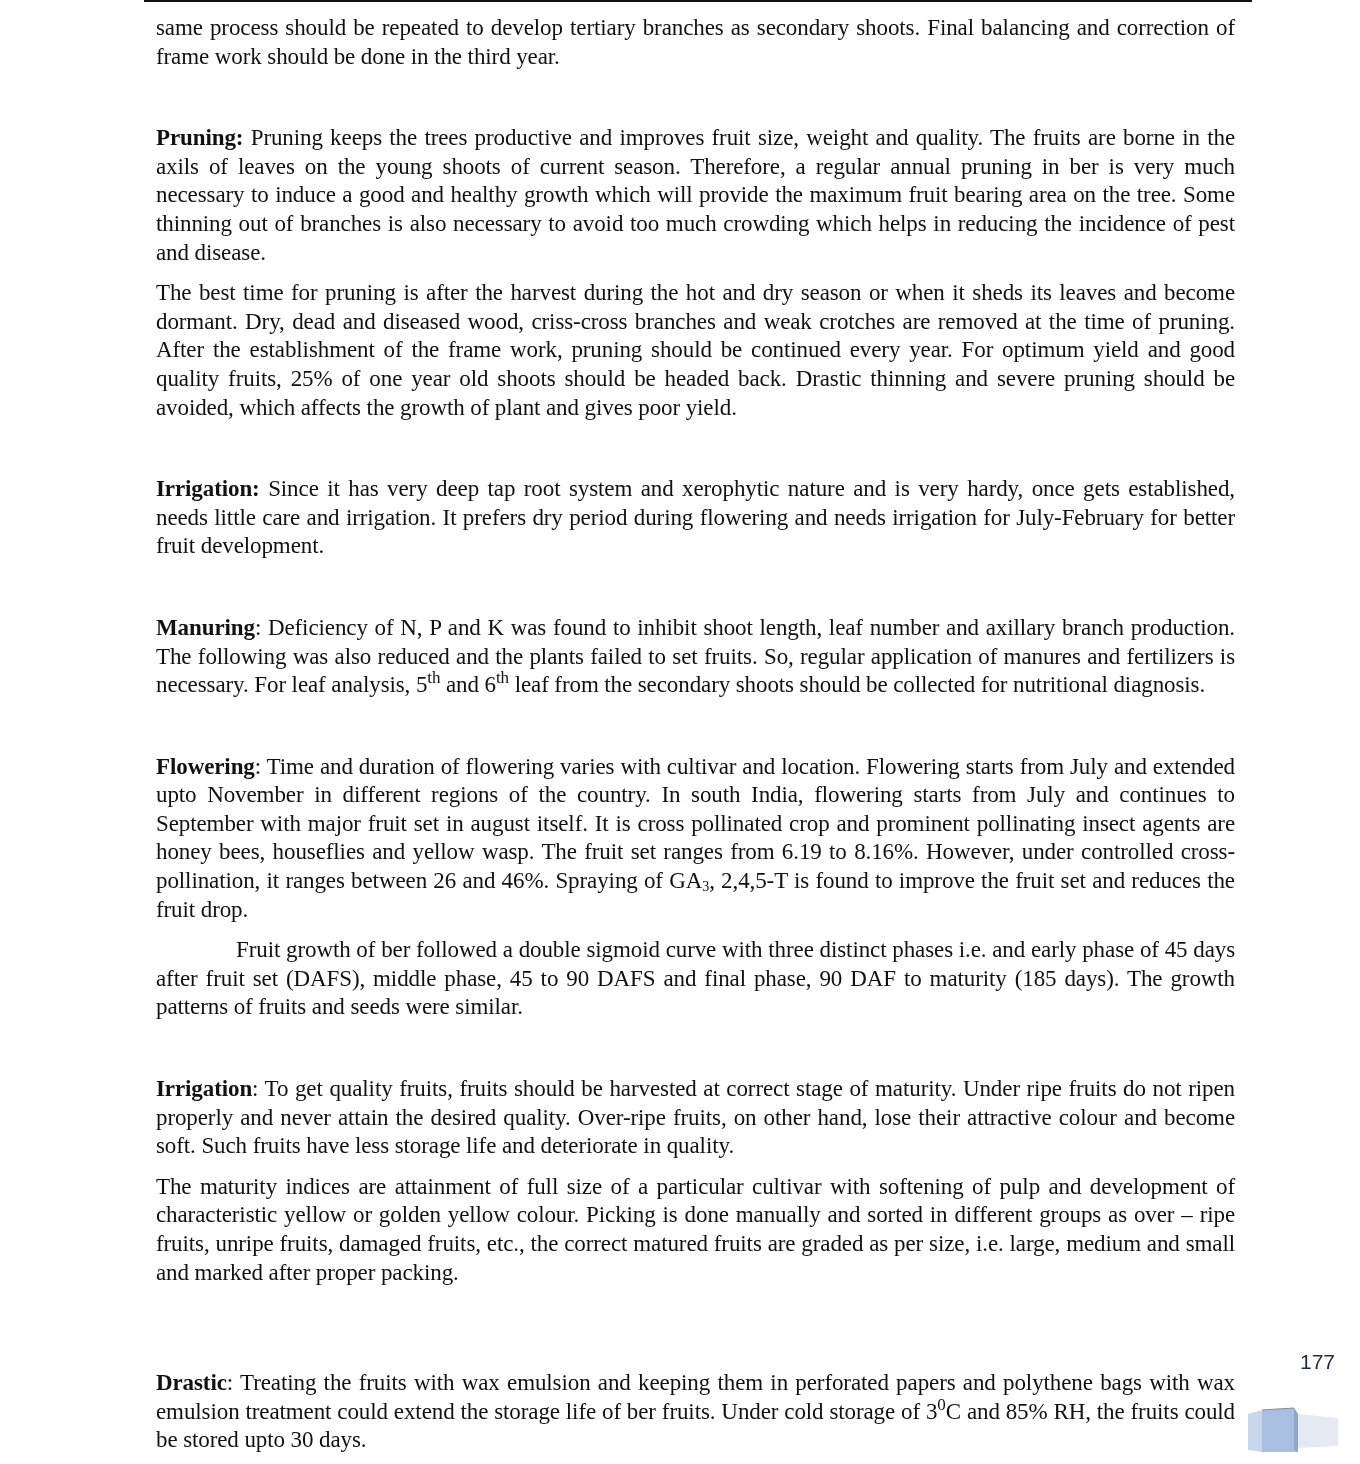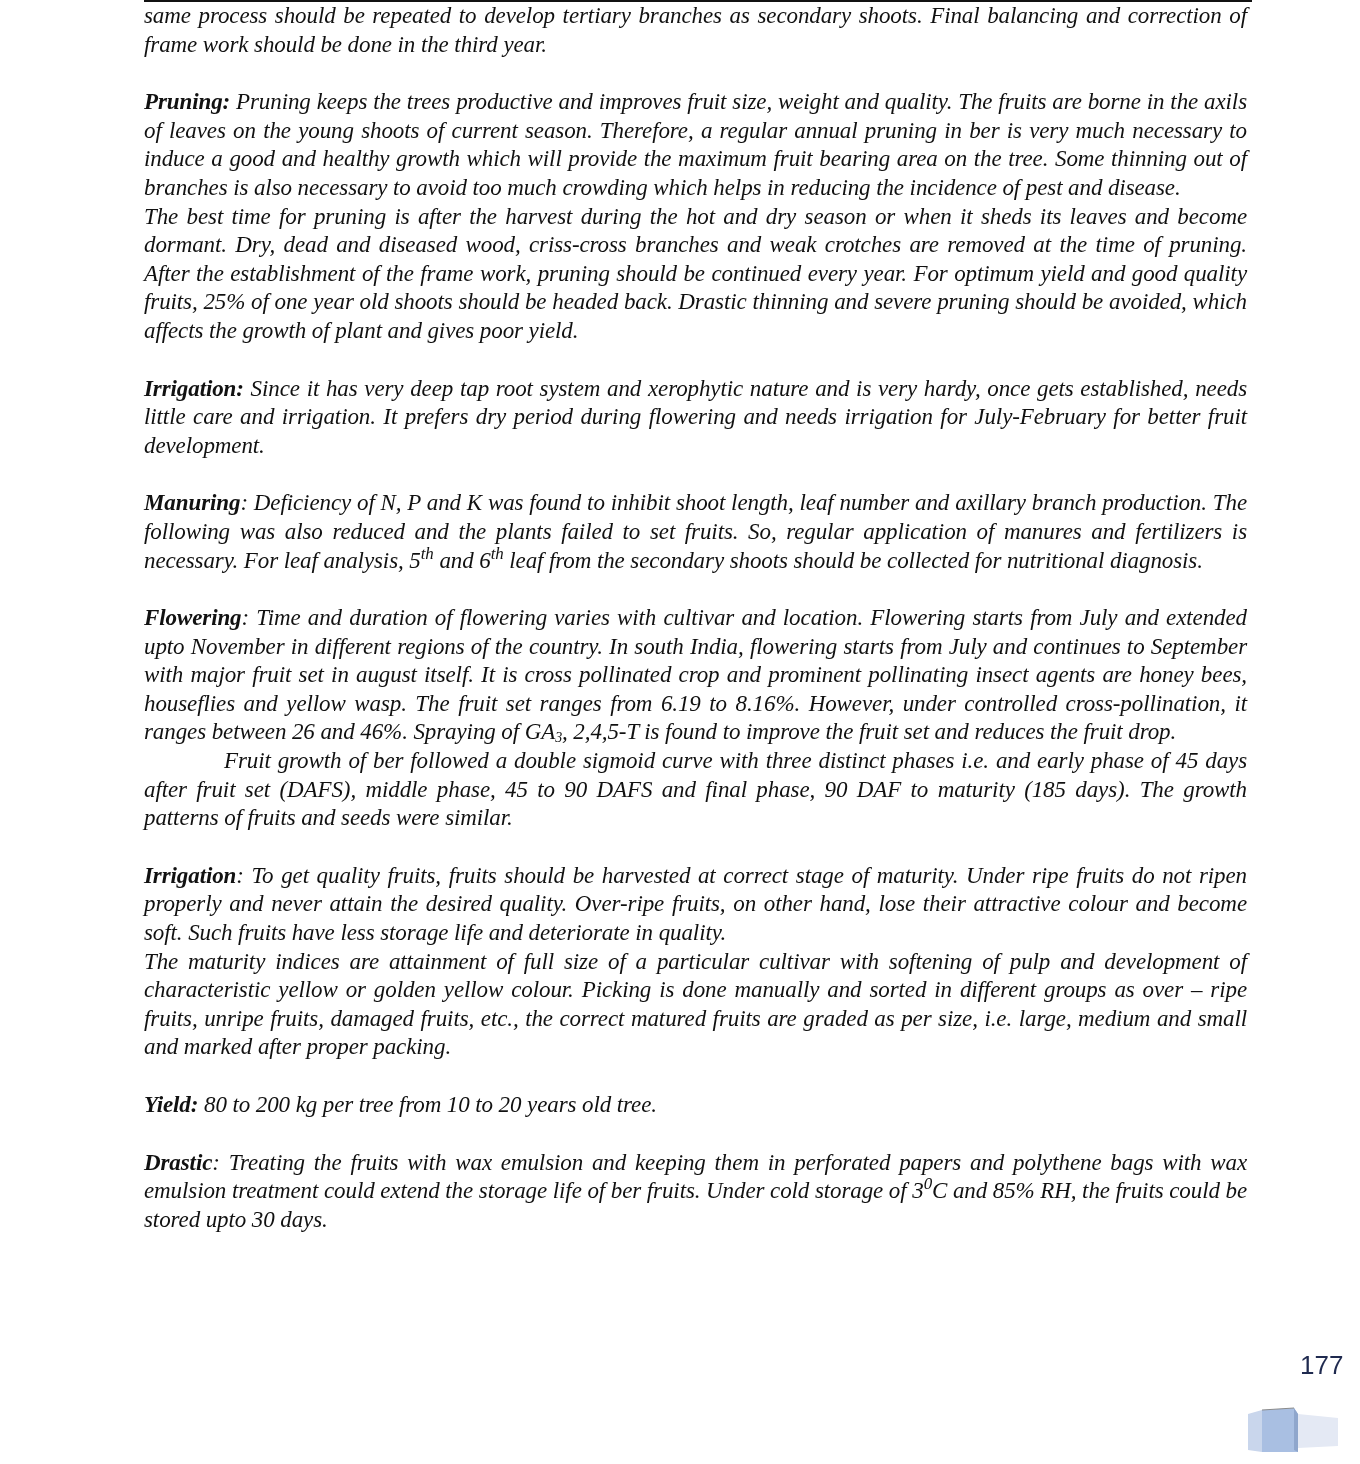--- a/index.html
+++ b/index.html
@@ -8,33 +8,32 @@
     font-family: "Liberation Serif", "DejaVu Serif", serif;
     color: #111111;
   }
   .top-rule {
     position: absolute; left: 144px; top: 0; width: 1108px; height: 2px; background: #111;
   }
   .page {
     position: absolute; left: 144px; top: 2px; width: 1103px;
   }
   .para {
-    font-size: 23px; line-height: 28.6px; text-align: justify; margin: 0;
+    font-size: 23px; line-height: 28.6px; text-align: justify; margin: 12px;
     letter-spacing: -0.1px;
-    font-style: italic;
   }
   .gap { height: 29px; }
   .head { font-weight: bold; }
   .indent { text-indent: 80px; }
   sup { font-size: 17px; line-height: 0; vertical-align: 9px; }
   sub { font-size: 14px; line-height: 0; vertical-align: -3px; }
   .page-number {
     position: absolute; left: 1300px; top: 1350px;
     font-family: "Liberation Sans", "DejaVu Sans", sans-serif;
-    font-size: 26px; color: #1f2a4f;
+    font-size: 21px; color: #1f2a4f;
   }
   .page-curl {
     position: absolute; left: 1248px; top: 1406px; width: 90px; height: 48px;
   }
 </style>
 </head>
 <body>
 
 <div class="top-rule"></div>
 
@@ -60,21 +59,20 @@
   <p class="para"><span class="head">Flowering</span><span>: Time and duration of flowering varies with cultivar and location. Flowering starts from July and extended upto November in different regions of the country. In south India, flowering starts from July and continues to September with major fruit set in august itself. It is cross pollinated crop and prominent pollinating insect agents are honey bees, houseflies and yellow wasp. The fruit set ranges from 6.19 to 8.16%. However, under controlled cross-pollination, it ranges between 26 and 46%. Spraying of GA</span><sub>3</sub><span>, 2,4,5-T is found to improve the fruit set and reduces the fruit drop.</span></p>
   <p class="para indent"><span>Fruit growth of ber followed a double sigmoid curve with three distinct phases i.e. and early phase of 45 days after fruit set (DAFS), middle phase, 45 to 90 DAFS and final phase, 90 DAF to maturity (185 days). The growth patterns of fruits and seeds were similar.</span></p>
 
   <div class="gap"></div>
 
   <p class="para"><span class="head">Irrigation</span><span>: To get quality fruits, fruits should be harvested at correct stage of maturity. Under ripe fruits do not ripen properly and never attain the desired quality. Over-ripe fruits, on other hand, lose their attractive colour and become soft. Such fruits have less storage life and deteriorate in quality.</span></p>
   <p class="para"><span>The maturity indices are attainment of full size of a particular cultivar with softening of pulp and development of characteristic yellow or golden yellow colour. Picking is done manually and sorted in different groups as over – ripe fruits, unripe fruits, damaged fruits, etc., the correct matured fruits are graded as per size, i.e. large, medium and small and marked after proper packing.</span></p>
 
   <div class="gap"></div>
 
-  <p class="para"><span class="head">Yield:</span><span> 80 to 200 kg per tree from 10 to 20 years old tree.</span></p>
 
   <div class="gap"></div>
 
   <p class="para"><span class="head">Drastic</span><span>: Treating the fruits with wax emulsion and keeping them in perforated papers and polythene bags with wax emulsion treatment could extend the storage life of ber fruits. Under cold storage of 3</span><sup>0</sup><span>C and 85% RH, the fruits could be stored upto 30 days.</span></p>
 </div>
 
 <div class="page-number">177</div>
 
 <svg class="page-curl" viewBox="0 0 90 48">
   <polygon points="0,8 14,4 14,46 0,44" fill="#c9d6ec"></polygon>

